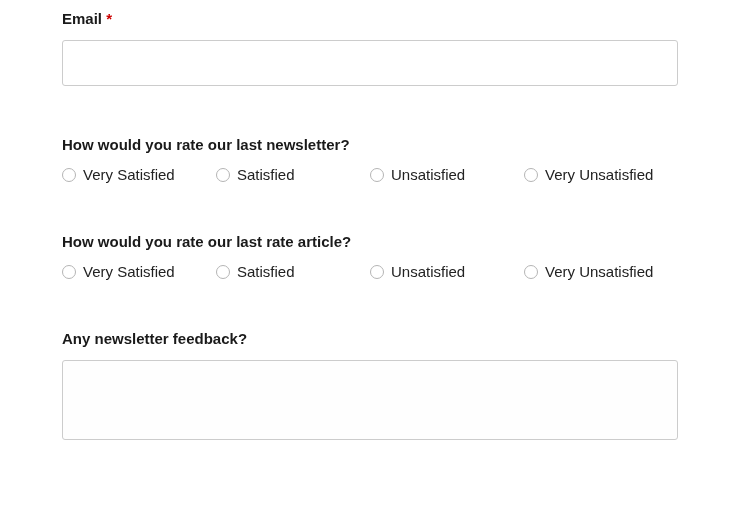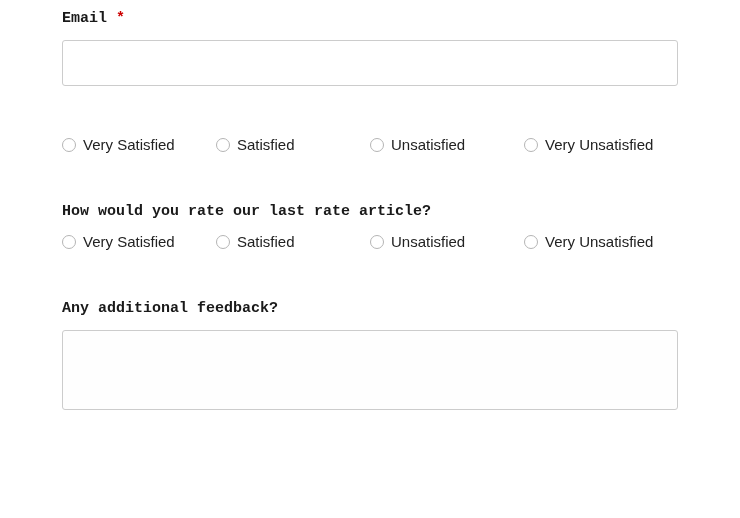--- a/index.html
+++ b/index.html
@@ -19,21 +19,20 @@
   }
   .field-block.last {
     margin-bottom: 0;
   }
   .field-label {
     font-weight: 700;
     font-size: 15px;
     margin: 0 0 12px 0;
     line-height: 1.2;
     color: #1a1a1a;
-    font-family: Liberation Mono, monospace;
   }
   .required {
     color: #cc0000;
     font-weight: 700;
   }
   .text-input {
     width: 100%;
     box-sizing: border-box;
     height: 46px;
     border: 1px solid #cccccc;
@@ -84,20 +83,21 @@
 
   <div class="field-block">
     <div class="field-label">
       <span>Email</span>
       <span class="required">*</span>
     </div>
     <input type="text" class="text-input" value="" style="">
   </div>
 
   <div class="field-block">
+    <div class="field-label">How would you rate our last newsletter?</div>
     <div class="radio-row">
       <label class="radio-option">
         <span class="radio-circle"></span>
         <span>Very Satisfied</span>
       </label>
       <label class="radio-option">
         <span class="radio-circle"></span>
         <span>Satisfied</span>
       </label>
       <label class="radio-option">
@@ -127,17 +127,17 @@
         <span>Unsatisfied</span>
       </label>
       <label class="radio-option">
         <span class="radio-circle"></span>
         <span>Very Unsatisfied</span>
       </label>
     </div>
   </div>
 
   <div class="field-block last">
-    <div class="field-label">Any additional feedback?</div>
+    <div class="field-label">Any newsletter feedback?</div>
     <textarea class="textarea-input" value="" style=""></textarea>
   </div>
 
 </div>
 
 </body></html>

